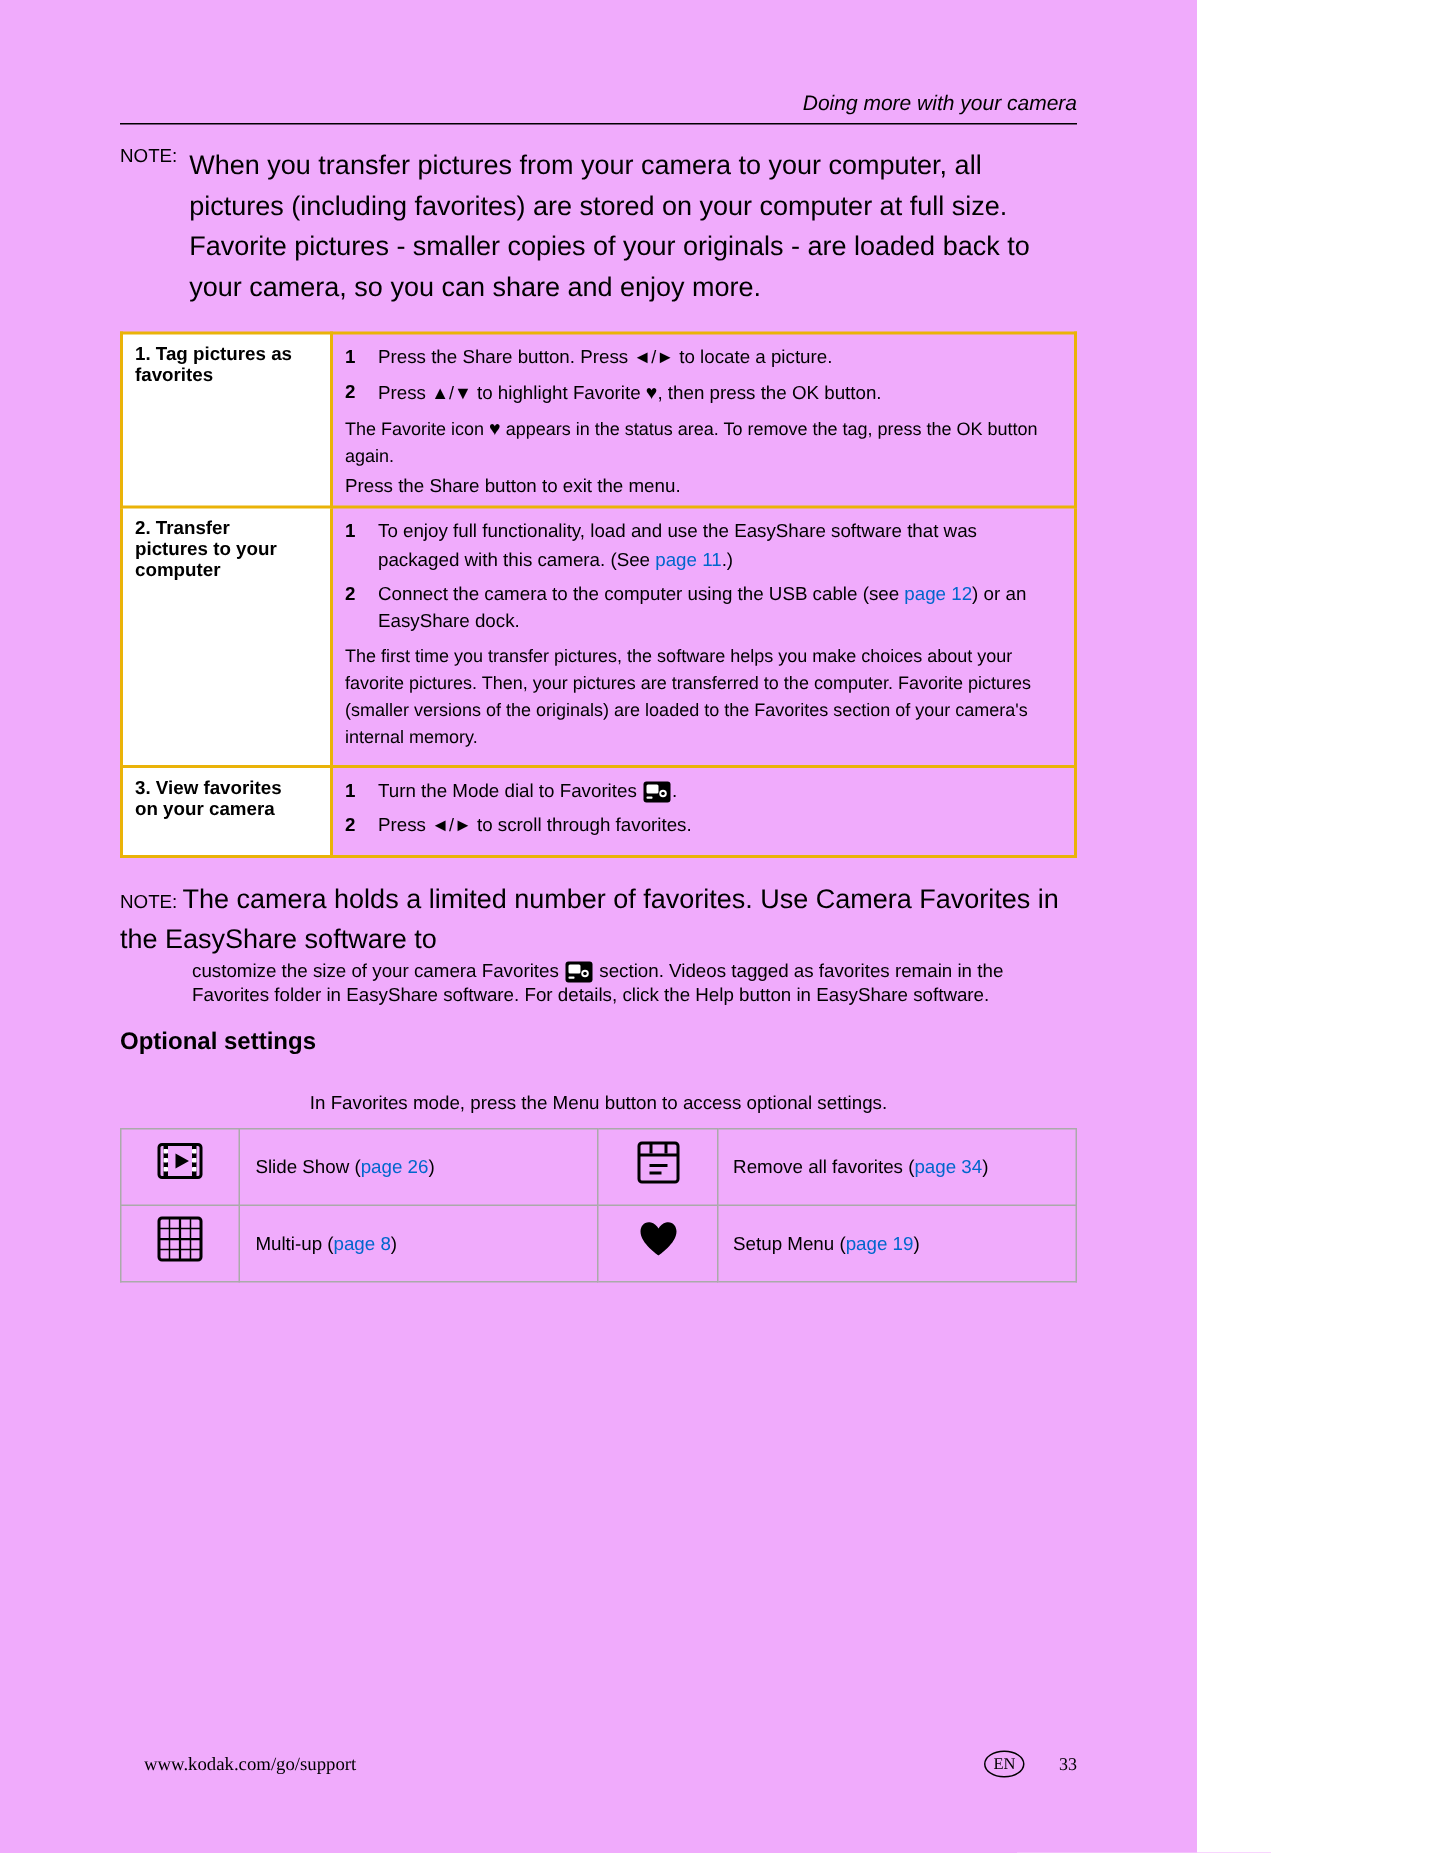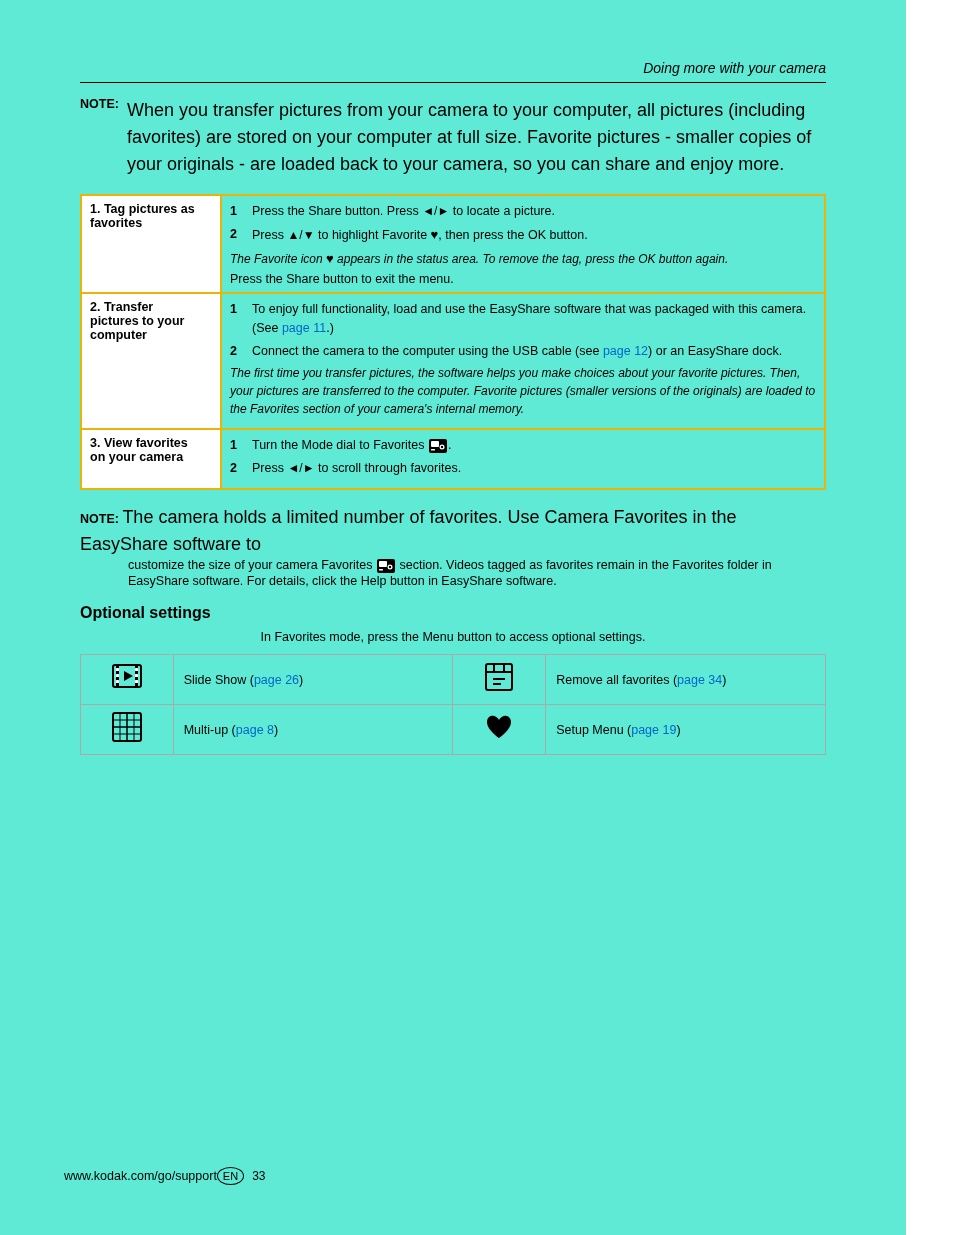--- a/index.html
+++ b/index.html
@@ -6,23 +6,23 @@
     body {
       background: #fff;
       font-family: 'Arial', sans-serif;
       font-size: 13px;
       color: #000;
       width: 954px;
       min-height: 1235px;
       padding: 0;
     }
     .page {
-      width: 906px;
+      width: 798px;
       min-height: 1235px;
-      background: #5eead4;
+      background: #f0abfc;
       padding: 60px 80px 60px 80px;
       position: relative;
     }
     .header-section {
       display: flex;
       flex-direction: column;
       align-items: flex-end;
       border-bottom: 1px solid #000;
       padding-bottom: 6px;
       margin-bottom: 14px;
@@ -32,21 +32,21 @@
       font-size: 14px;
       text-align: right;
     }
     .note-block {
       margin-bottom: 16px;
       font-size: 12.5px;
       display: flex;
       gap: 8px;
     }
     .note-block .note-label {
-      font-weight: bold;
+      font-weight: normal;
       white-space: nowrap;
       font-size: 12.5px;
     }
     .note-text {
       font-size: 18px;
       line-height: 1.5;
     }
     .main-table {
       width: 100%;
       border-collapse: collapse;
@@ -70,40 +70,39 @@
       min-width: 16px;
       display: inline-block;
     }
     .step-row {
       display: flex;
       gap: 6px;
       margin-bottom: 4px;
       line-height: 1.5;
     }
     .italic-note {
-      font-style: italic;
       font-size: 12px;
       line-height: 1.5;
       margin-top: 2px;
       margin-bottom: 4px;
       display: block;
     }
     .blue-link {
       color: #0066cc;
       text-decoration: none;
     }
     .heart-icon {
       display: inline-block;
       color: #000;
       font-size: 13px;
     }
     .section-title {
       font-size: 16px;
       font-weight: bold;
-      margin-bottom: 8px;
+      margin-bottom: 24px;
       margin-top: 10px;
     }
     .section-intro {
       font-size: 12.5px;
       margin-bottom: 10px;
       text-align: center;
     }
     .optional-table {
       width: 100%;
       border-collapse: collapse;
@@ -119,33 +118,35 @@
       width: 40px;
       text-align: center;
       font-size: 20px;
     }
     .opt-label {
       width: 160px;
     }
     .footer {
       position: absolute;
       bottom: 50px;
-      left: 64px;
+      left: 96px;
       right: 80px;
       display: flex;
+      justify-content: space-between;
       align-items: center;
       font-size: 12.5px;
+      font-family: Liberation Serif, serif;
     }
     .footer-url {
       color: #000;
     }
     .footer-page {
       display: flex;
       align-items: center;
-      gap: 8px;
+      gap: 23px;
     }
     .en-badge {
       border: 1px solid #000;
       border-radius: 50%;
       padding: 2px 5px;
       font-size: 11px;
     }
     .page-num {
       font-size: 12px;
     }

